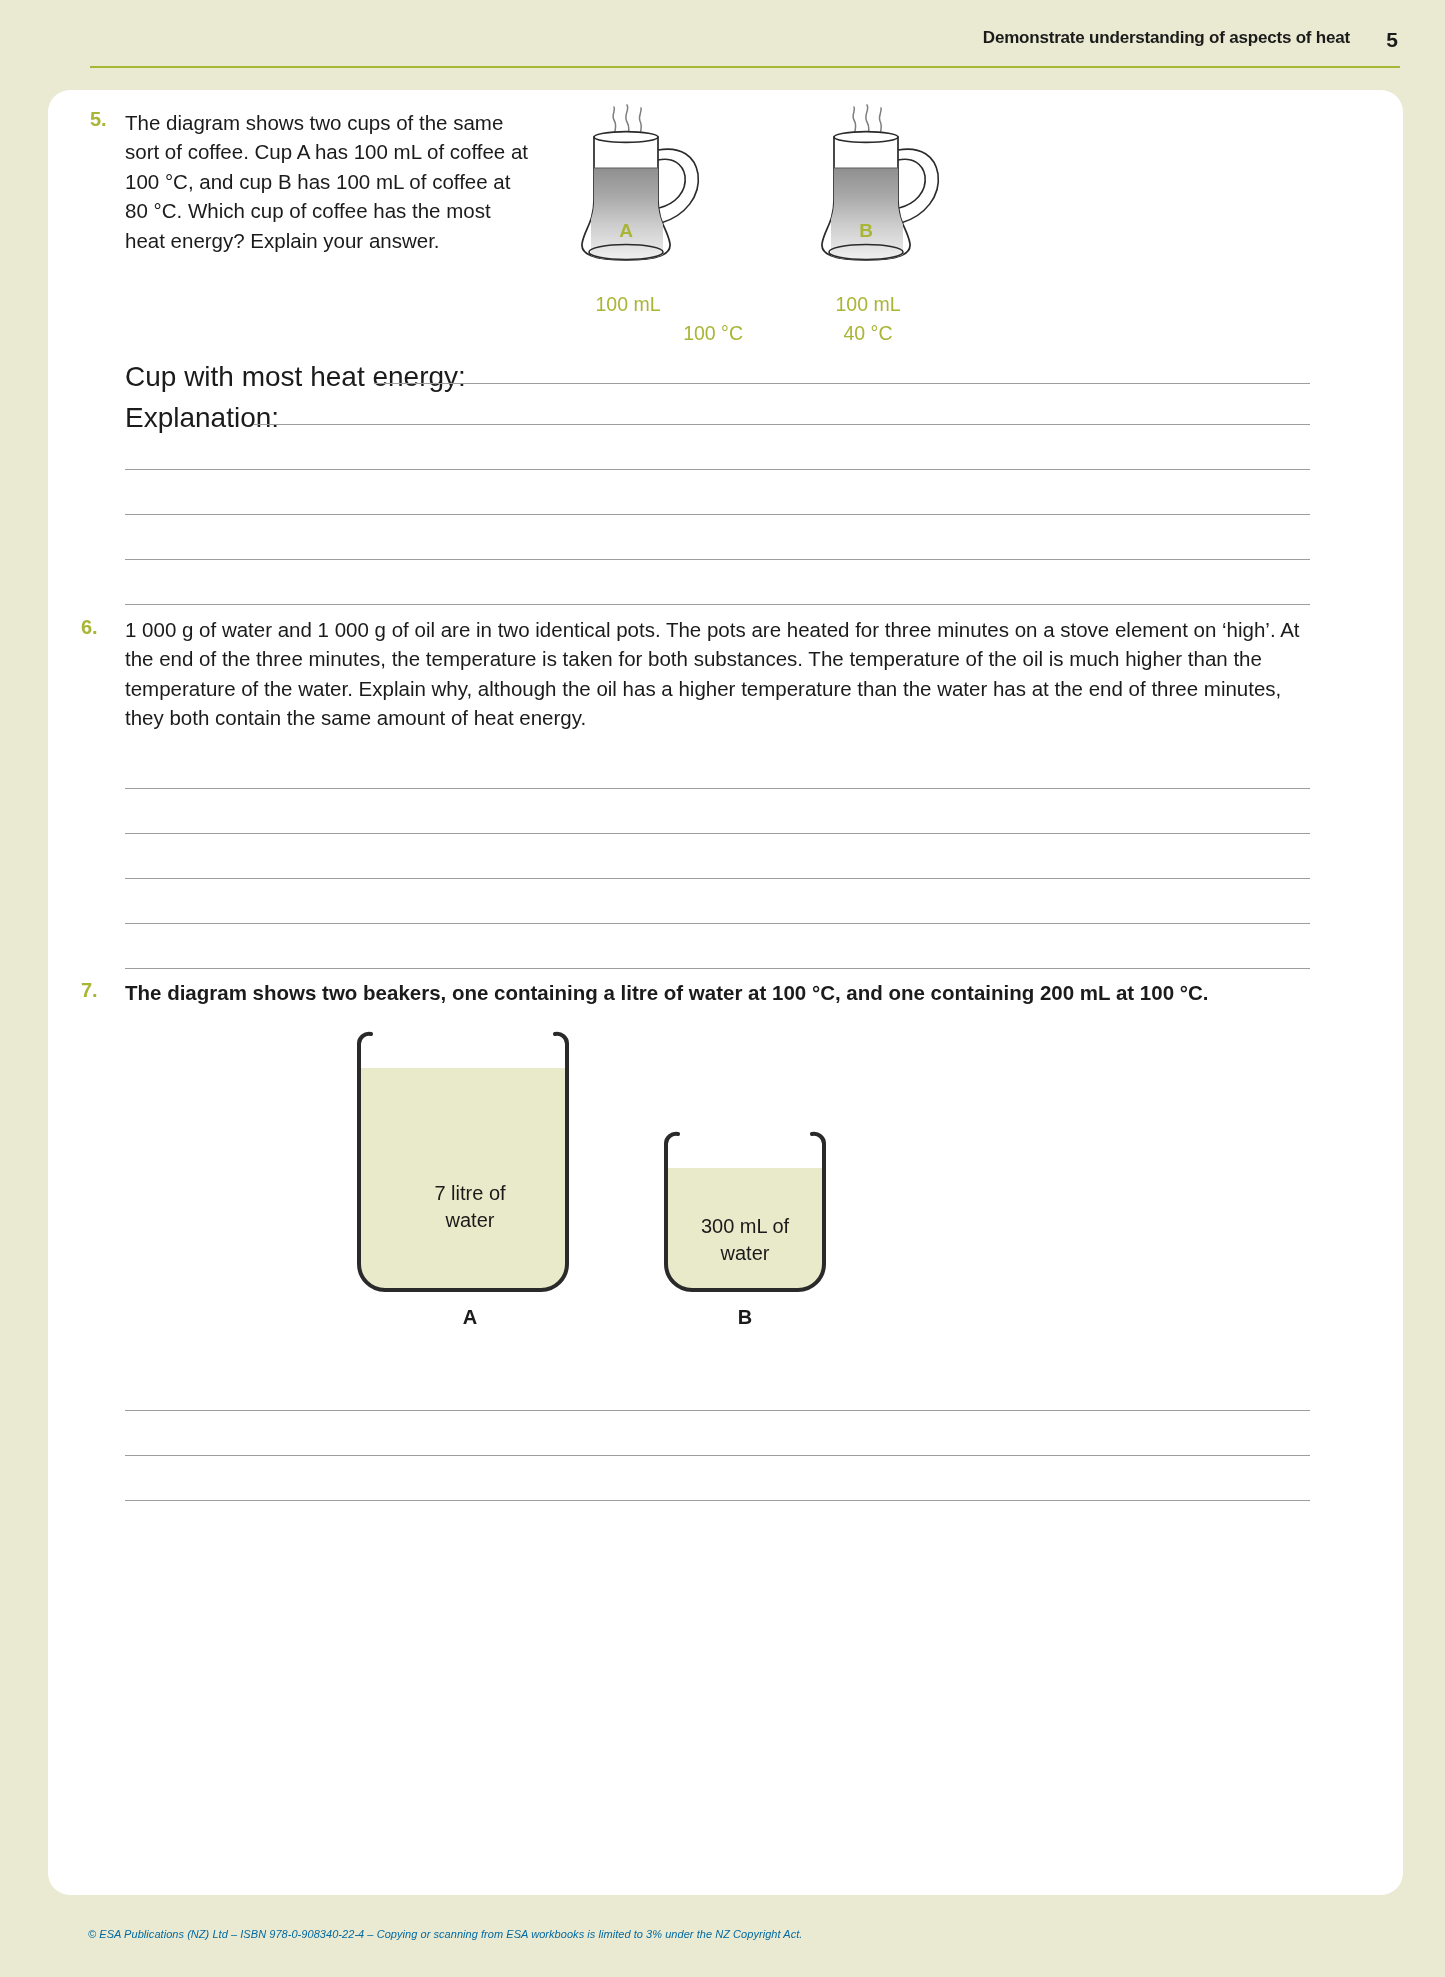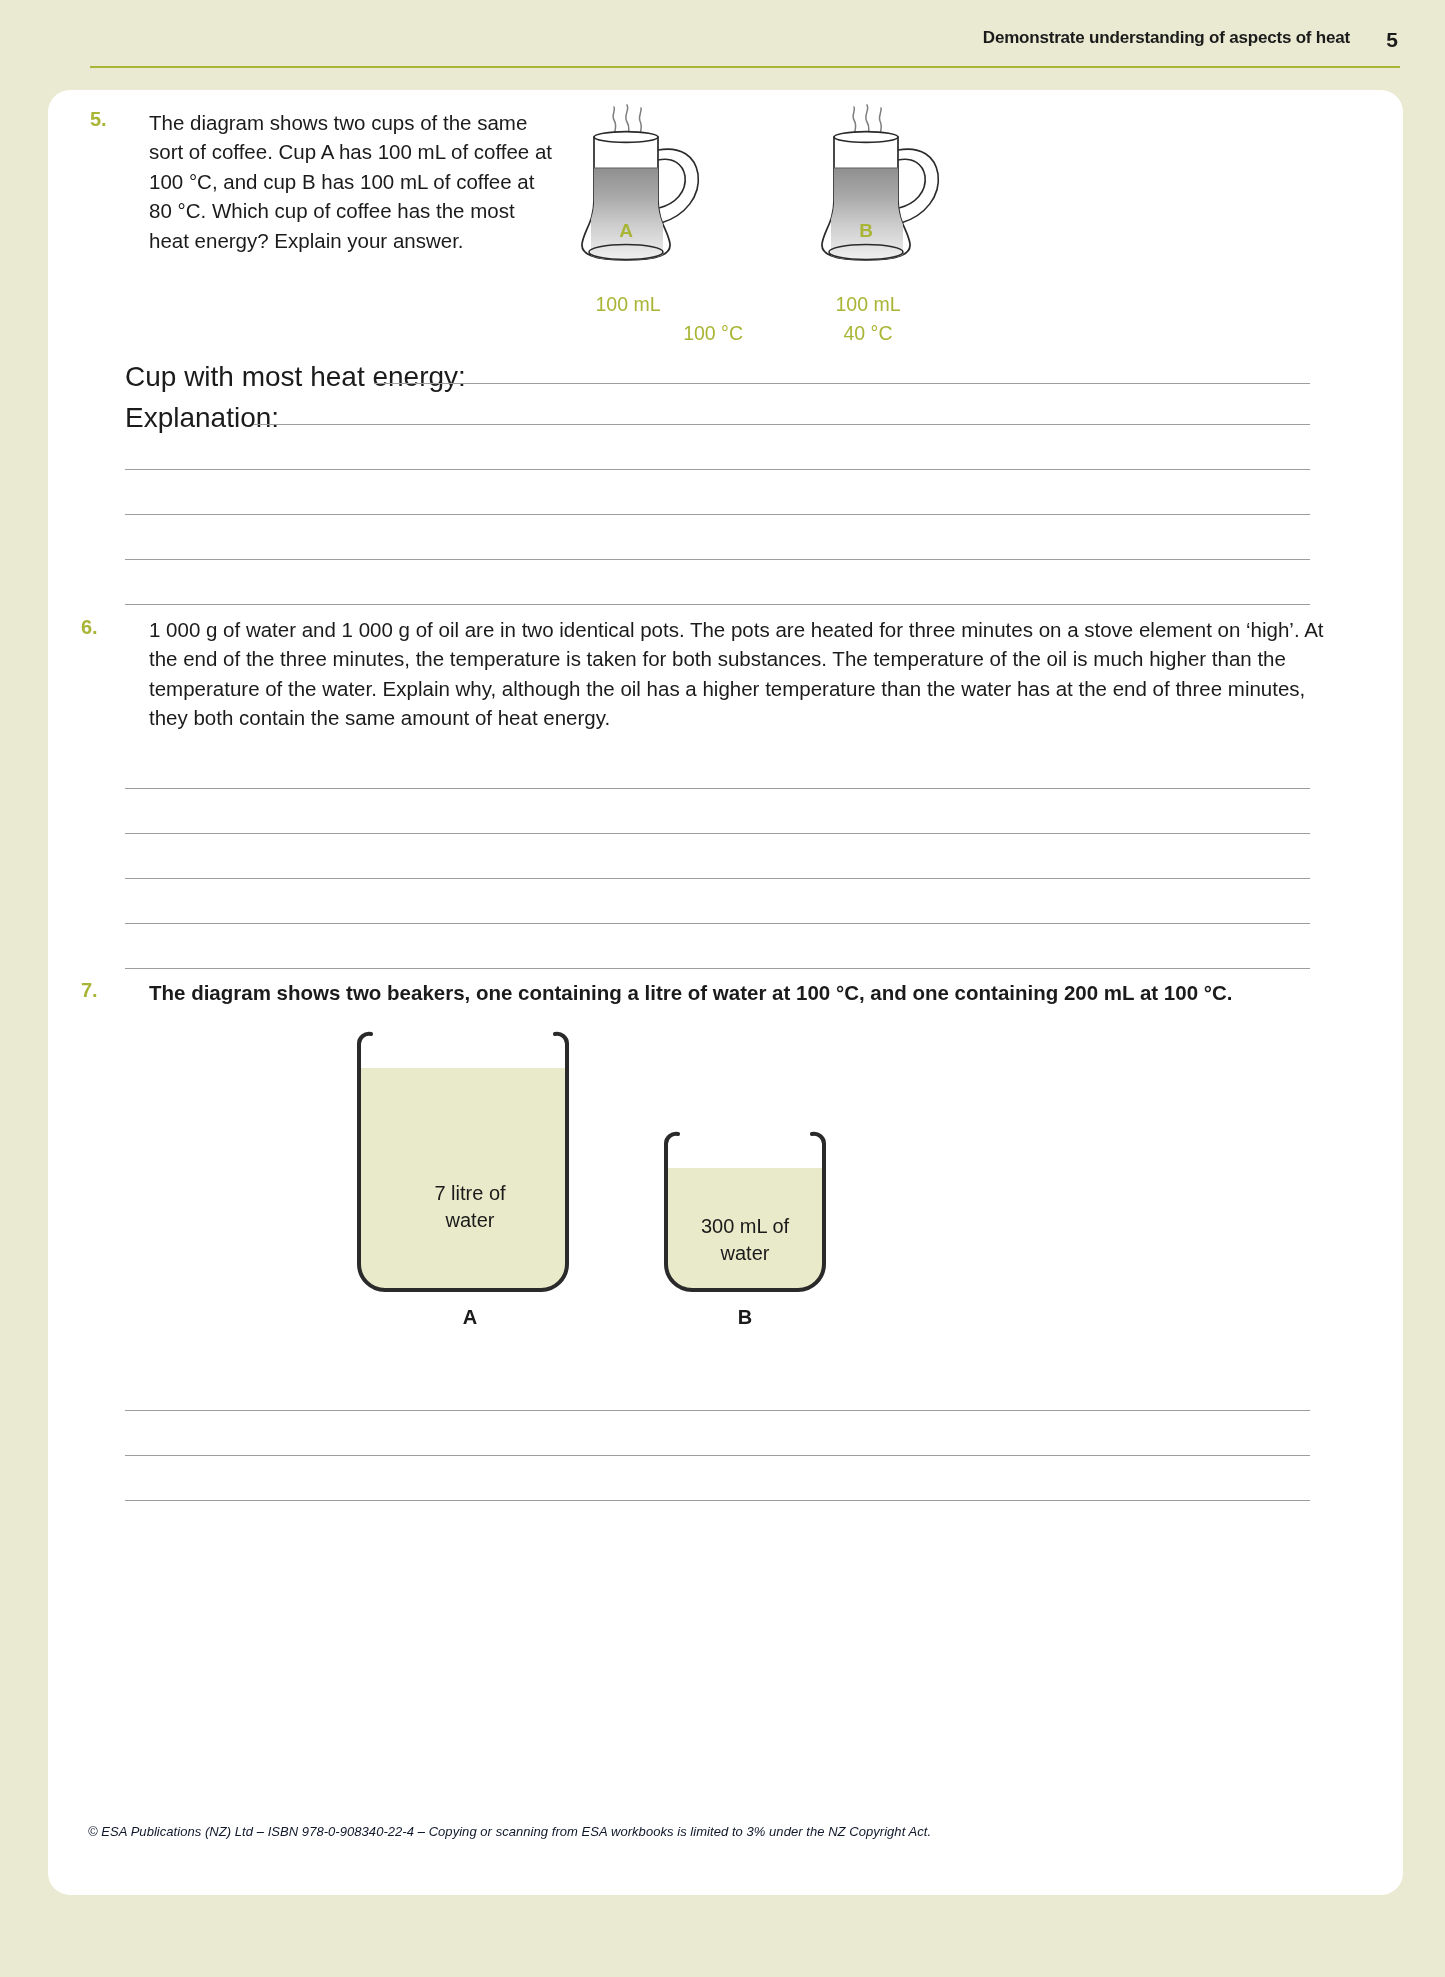--- a/index.html
+++ b/index.html
@@ -67,21 +67,20 @@
     position: absolute;
     font-size: 20px;
     font-weight: bold;
     color: #a9b535;
   }
   .qbody {
     position: absolute;
     font-size: 20.5px;
     line-height: 29.4px;
     color: #1b1b1b;
-    margin-left: 24px;
   }
   .plain {
     position: absolute;
     font-size: 28px;
     line-height: 29.4px;
     color: #1b1b1b;
     white-space: nowrap;
   }
   .ansline {
     position: absolute;
@@ -117,24 +116,24 @@
     text-align: center;
     font-size: 20px;
     line-height: 27px;
     color: #1b1b1b;
   }
 
   
   #footer-text {
     position: absolute;
     left: 88px;
-    top: 1824px;
-    font-size: 13px;
+    top: 1928px;
+    font-size: 11px;
     font-style: italic;
-    color: #0f172a;
+    color: #0369a1;
     white-space: nowrap;
     letter-spacing: 0.05px;
   }
 </style>
 </head>
 <body>
 
 <div id="header">
   <div id="header-title">Demonstrate understanding of aspects of heat</div>
   <div id="header-pageno">5</div>

